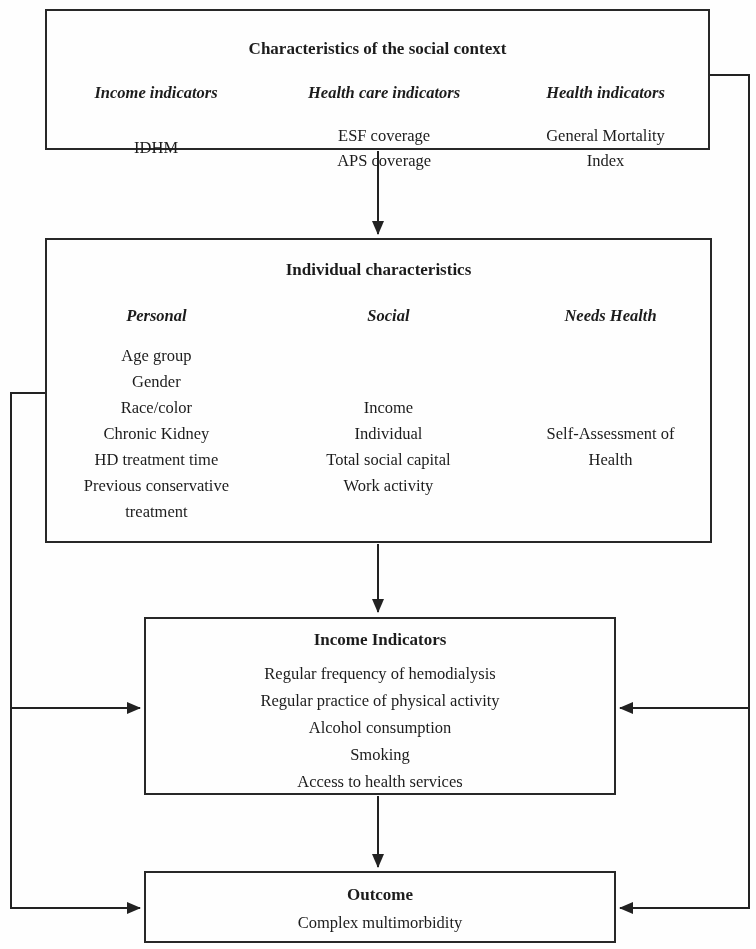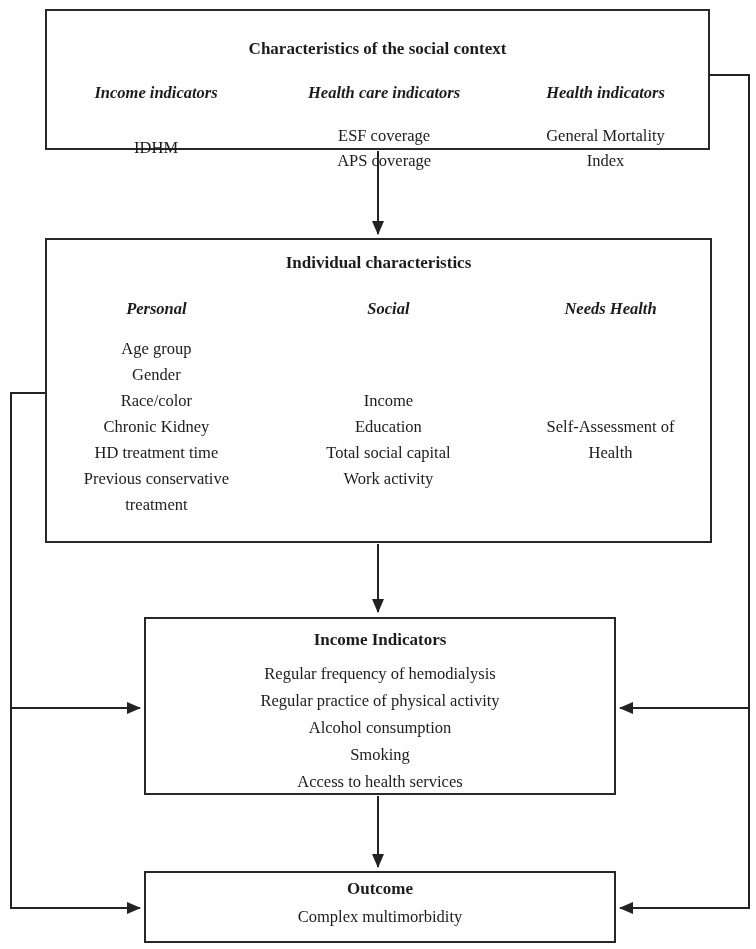--- a/index.html
+++ b/index.html
@@ -36,37 +36,37 @@
   #box1 .cols{margin-top:20px;}
   #box1 .col:nth-child(1){width:33%;}
   #box1 .col:nth-child(2){width:36%;}
   #box1 .col:nth-child(3){width:31%;}
   #box1 .items{margin-top:18px;}
   #box1 .items .line{line-height:25px;}
   #box1 .col:nth-child(1) .items{margin-top:30px;}
   #box1 .col:nth-child(3) .items{max-width:160px;margin-left:auto;margin-right:auto;margin-top:18px;}
 
   
-  #box2{left:45px;top:238px;width:667px;height:305px;padding-top:11px;}
+  #box2{left:45px;top:238px;width:667px;height:305px;padding-top:18px;}
   #box2 .cols{margin-top:22px;}
   #box2 .col:nth-child(1){width:33%;text-align:center;}
   #box2 .col:nth-child(2){width:37%;}
   #box2 .col:nth-child(3){width:30%;}
   #box2 .items .line{line-height:26px;}
   #box2 .col:nth-child(1) .items{margin-top:15px;max-width:195px;margin-left:auto;margin-right:auto;}
   #box2 .col:nth-child(2) .items{margin-top:67px;}
   #box2 .col:nth-child(3) .items{margin-top:93px;max-width:170px;margin-left:auto;margin-right:auto;}
 
   
   #box3{left:144px;top:617px;width:472px;height:178px;padding-top:9px;}
   #box3 .items{margin-top:8px;}
   #box3 .items .line{line-height:27px;}
 
   
-  #box4{left:144px;top:871px;width:472px;height:72px;padding-top:4px;}
+  #box4{left:144px;top:871px;width:472px;height:72px;padding-top:10px;}
   #box4 .items{margin-top:3px;font-family:Liberation Serif, serif;}
   #box4 .items .line{line-height:26px;}
 </style>
 </head>
 <body>
 
 <div class="canvas">
 
   <svg class="overlay" width="756" height="949" viewBox="0 0 756 949" xmlns="http://www.w3.org/2000/svg">
     <defs>
@@ -122,21 +122,21 @@
             <div class="line">Race/color</div>
             <div class="line">Chronic Kidney</div>
             <div class="line">HD treatment time</div>
             <div class="line">Previous conservative treatment</div>
           </div>
       </div>
       <div class="col">
         <div class="col-header">Social</div>
         <div class="items">
             <div class="line">Income</div>
-            <div class="line">Education</div>
+            <div class="line">Individual</div>
             <div class="line">Total social capital</div>
             <div class="line">Work activity</div>
           </div>
       </div>
       <div class="col">
         <div class="col-header">Needs Health</div>
         <div class="items">
             <div class="line">Self-Assessment of Health</div>
           </div>
       </div>

